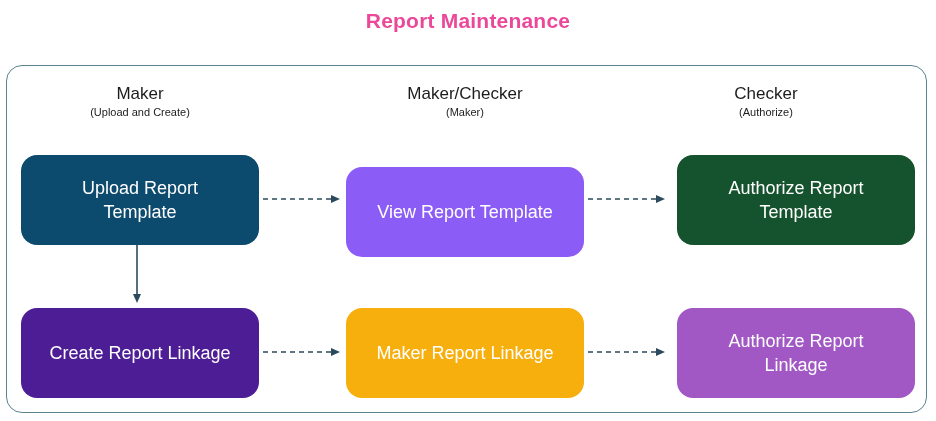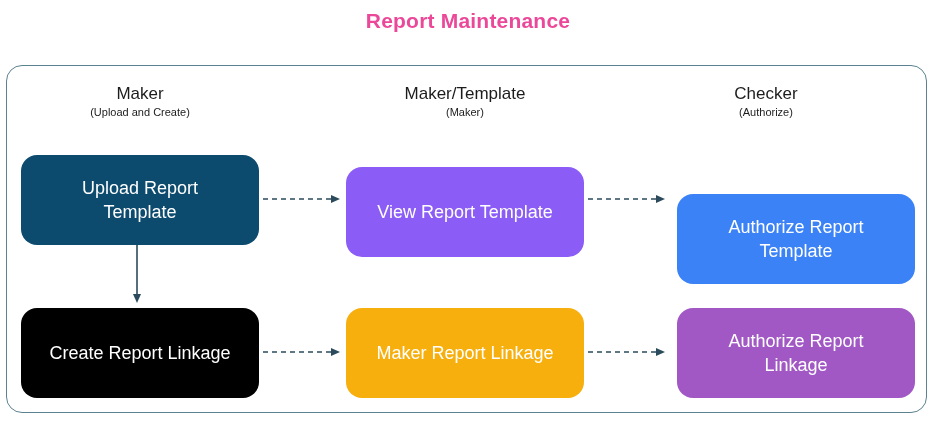--- a/index.html
+++ b/index.html
@@ -97,36 +97,36 @@
   <div class="title">Report Maintenance</div>
 
   <div class="frame">
 
     <div class="col-header c1">
       <div class="role">Maker</div>
       <div class="action">(Upload and Create)</div>
     </div>
 
     <div class="col-header c2">
-      <div class="role">Maker/Template</div>
+      <div class="role">Maker/Checker</div>
       <div class="action">(Maker)</div>
     </div>
 
     <div class="col-header c3">
       <div class="role">Checker</div>
       <div class="action">(Authorize)</div>
     </div>
 
     <div class="node row1 colA" style="background: #0c4a6e;">Upload Report Template</div>
 
     <div class="node row1 colB" style="background: #8b5cf6; margin-top: 12px;">View Report Template</div>
 
-    <div class="node row1 colC" style="background: #3b82f6; margin-top: 39px;">Authorize Report Template</div>
+    <div class="node row1 colC" style="background: #14532d;">Authorize Report Template</div>
 
-    <div class="node row2 colA" style="background: #000000;">Create Report Linkage</div>
+    <div class="node row2 colA" style="background: #4c1d95;">Create Report Linkage</div>
 
     <div class="node row2 colB" style="background: rgb(247, 175, 14);">Maker Report Linkage</div>
 
     <div class="node row2 colC" style="background: rgb(161, 88, 196);">Authorize Report Linkage</div>
 
   </div>
 
   <svg class="overlay" viewBox="0 0 936 421" xmlns="http://www.w3.org/2000/svg">
     <defs>
       <marker id="ah" markerWidth="9" markerHeight="8" refX="1" refY="4" orient="auto" markerUnits="userSpaceOnUse">

